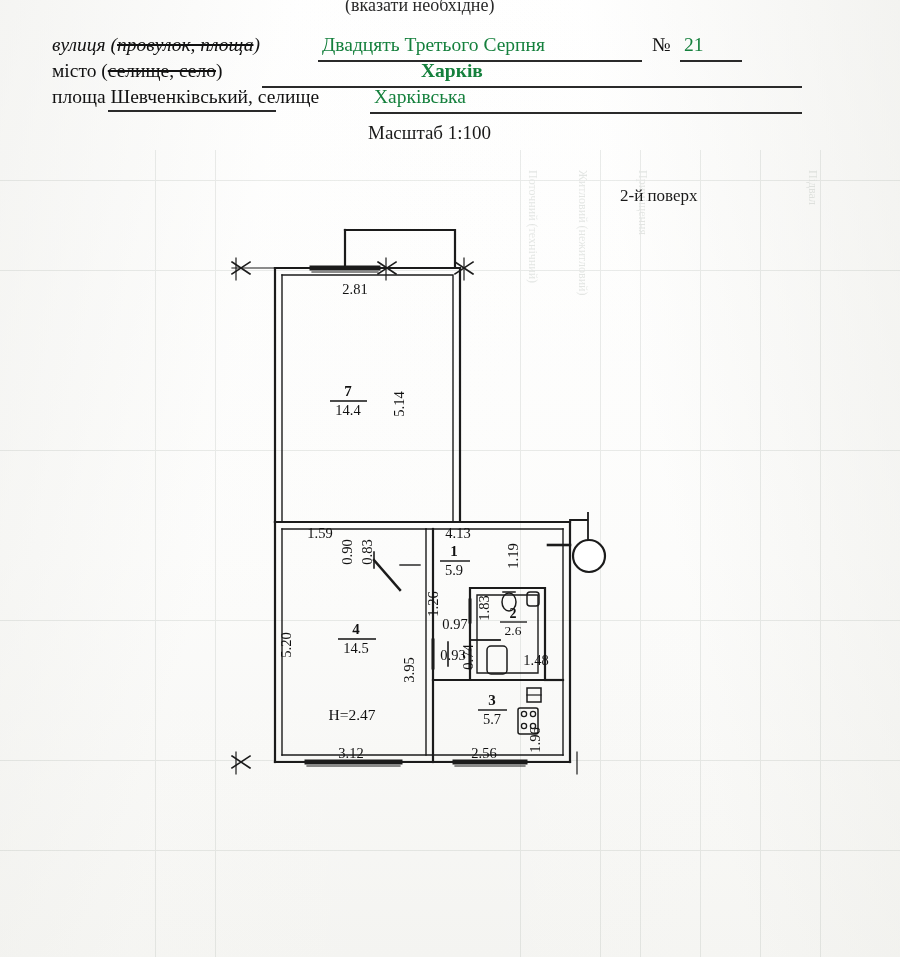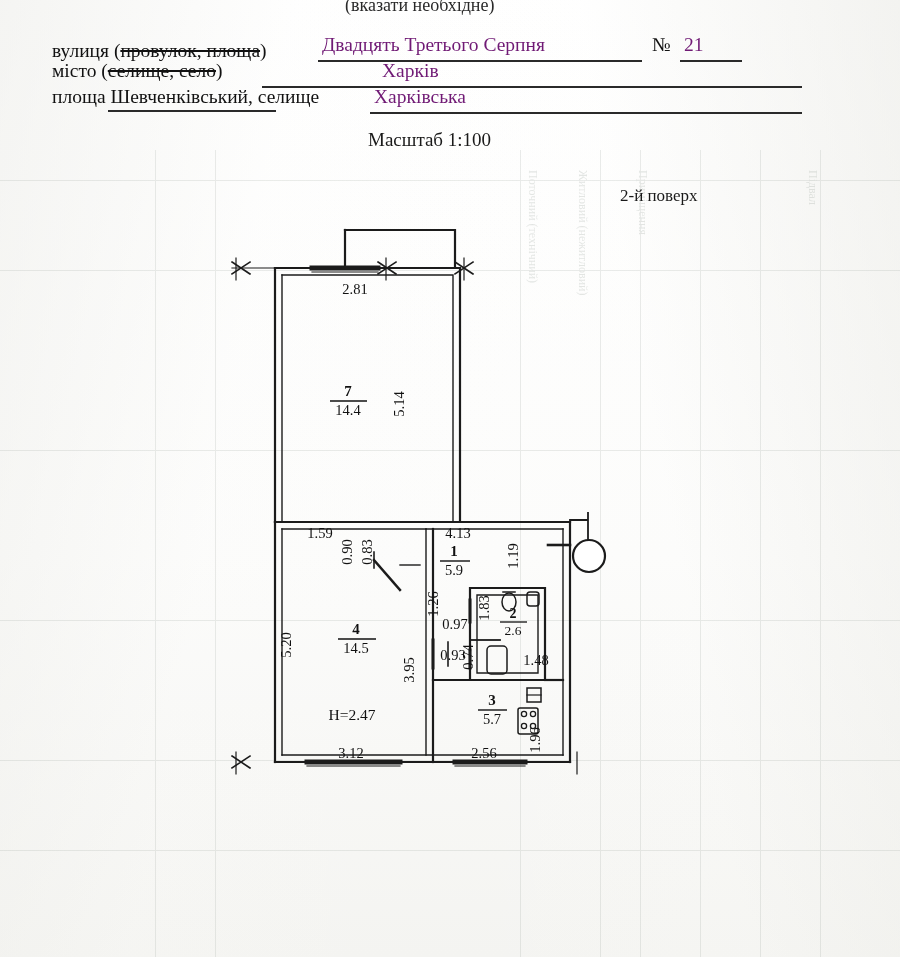--- a/index.html
+++ b/index.html
@@ -71,45 +71,45 @@
   .row-label {
     font-size: 19.5px;
     color: #111;
   }
   .strike {
     text-decoration: line-through;
     text-decoration-thickness: 1.5px;
   }
   .filled {
     font-size: 19.5px;
-    color: #701a75;
+    color: #15803d;
   }
   .rule {
     position: absolute;
     height: 1.6px;
     background: #2a2a2a;
   }
 
-  #row1-label { left: 52px; top: 40px; }
+  #row1-label { left: 52px; top: 34px; font-style: italic; }
   #row1-value { left: 322px; top: 34px; }
   #row1-rule  { left: 318px; top: 60px; width: 324px; }
   #row1-num   { left: 652px; top: 34px; }
   #row1-numval{ left: 684px; top: 34px; }
   #row1-numrule { left: 680px; top: 60px; width: 62px; }
 
   #row2-label { left: 52px; top: 60px; text-align: center; }
-  #row2-value { left: 382px; top: 60px; }
+  #row2-value { left: 421px; top: 60px; font-weight: bold; }
   #row2-rule  { left: 262px; top: 86px; width: 540px; }
 
   #row3-label { left: 52px; top: 86px; }
   #row3-rule1 { left: 108px; top: 110px; width: 168px; }
   #row3-value2{ left: 374px; top: 86px; }
   #row3-rule2 { left: 370px; top: 112px; width: 432px; }
 
-  #scale-line { left: 368px; top: 129px; font-size: 19px; }
+  #scale-line { left: 368px; top: 122px; font-size: 19px; }
   #floor-note { left: 620px; top: 186px; font-size: 17px; }
 
   
   #plan {
     position: absolute;
     left: 0; top: 0;
     width: 900px; height: 957px;
   }
 </style>
 </head>

